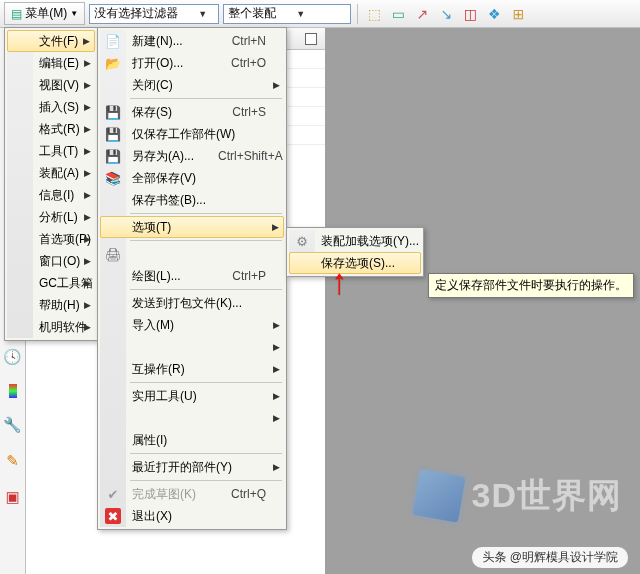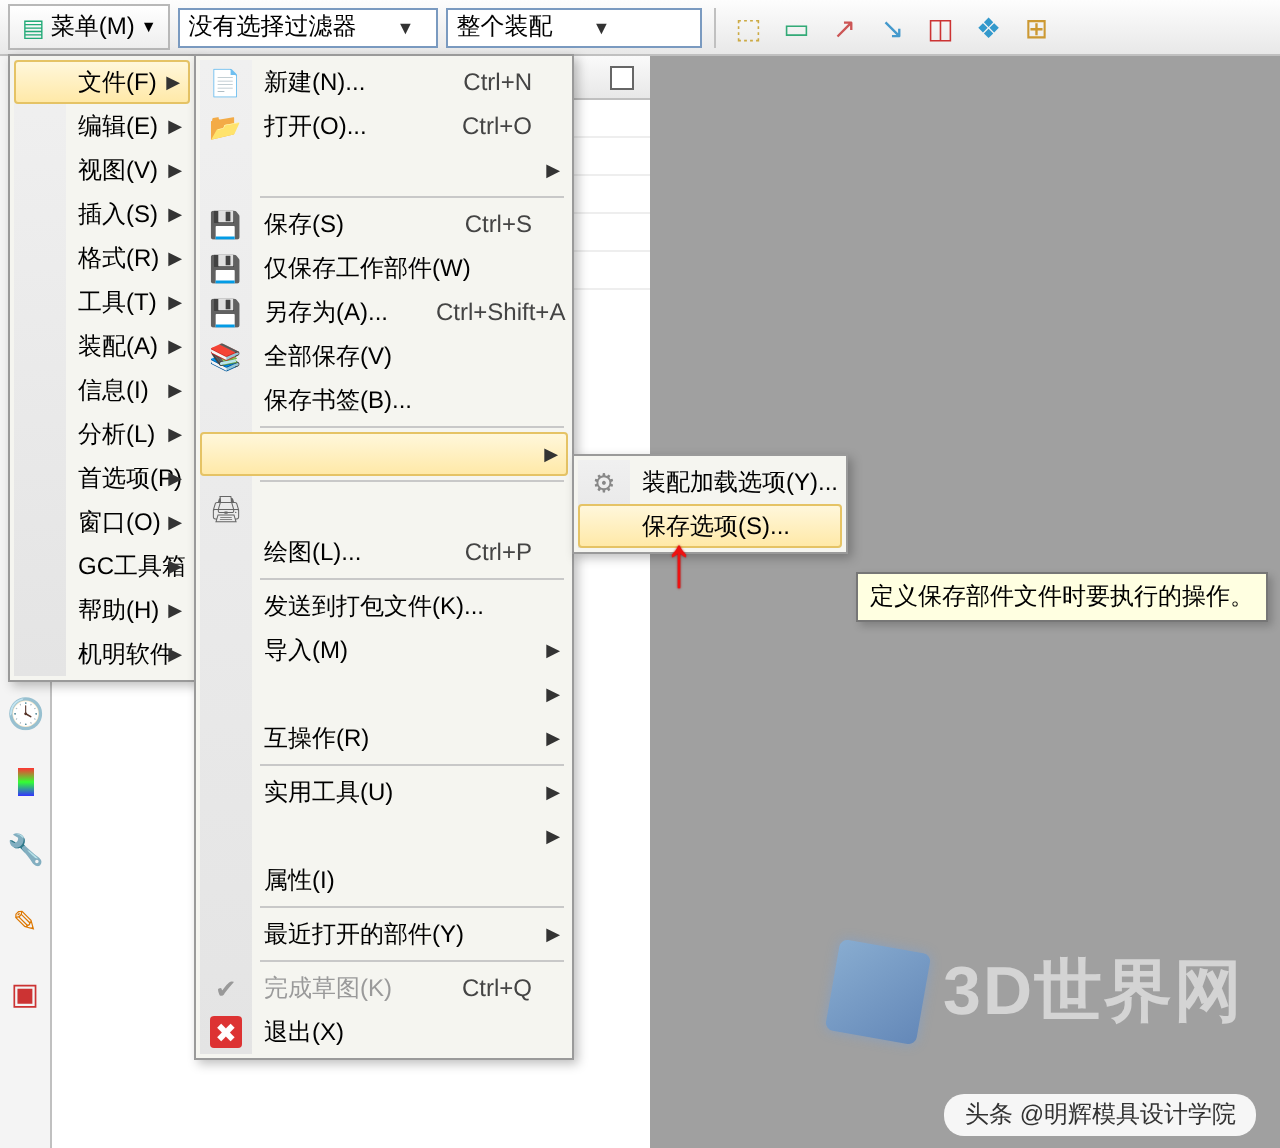--- a/index.html
+++ b/index.html
@@ -302,20 +302,21 @@
       <span class="dd-icon" style="color: rgb(255, 187, 51);">📄</span>
       <span class="lbl">新建(N)...</span>
       <span class="shortcut">Ctrl+N</span>
     </div>
     <div class="dd-item">
       <span class="dd-icon" style="color: rgb(255, 187, 51);">📂</span>
       <span class="lbl">打开(O)...</span>
       <span class="shortcut">Ctrl+O</span>
     </div>
     <div class="dd-item">
+      <span class="lbl">关闭(C)</span>
       <span class="sub-arrow">▶</span>
     </div>
     <div class="dd-sep"></div>
     <div class="dd-item">
       <span class="dd-icon" style="color: rgb(51, 102, 204);">💾</span>
       <span class="lbl">保存(S)</span>
       <span class="shortcut">Ctrl+S</span>
     </div>
     <div class="dd-item">
       <span class="dd-icon" style="color: rgb(51, 102, 204);">💾</span>
@@ -328,20 +329,21 @@
     </div>
     <div class="dd-item">
       <span class="dd-icon" style="color: rgb(51, 102, 204);">📚</span>
       <span class="lbl">全部保存(V)</span>
     </div>
     <div class="dd-item">
       <span class="lbl">保存书签(B)...</span>
     </div>
     <div class="dd-sep"></div>
     <div class="dd-item hglt">
+      <span class="lbl">选项(T)</span>
       <span class="sub-arrow">▶</span>
     </div>
     <div class="dd-sep"></div>
     <div class="dd-item">
       <span class="dd-icon" style="color: rgb(102, 102, 102);">🖨</span>
     </div>
     <div class="dd-item">
       <span class="lbl">绘图(L)...</span>
       <span class="shortcut">Ctrl+P</span>
     </div>
@@ -394,13 +396,13 @@
       <span class="dd-icon" style="color: rgb(136, 136, 136);">⚙</span>
       <span class="lbl">装配加载选项(Y)...</span>
     </div>
     <div class="dd-item hglt">
       <span class="lbl">保存选项(S)...</span>
     </div>
   </div>
 
 <div class="red-arrow" style="left:332px; top:265px;">↑</div>
 
-<div class="tooltip-box" style="left:428px; top:286px;font-family:Liberation Mono, monospace;">定义保存部件文件时要执行的操作。</div>
+<div class="tooltip-box" style="left:428px; top:273px;font-family:Liberation Mono, monospace;">定义保存部件文件时要执行的操作。</div>
 
 </body></html>

